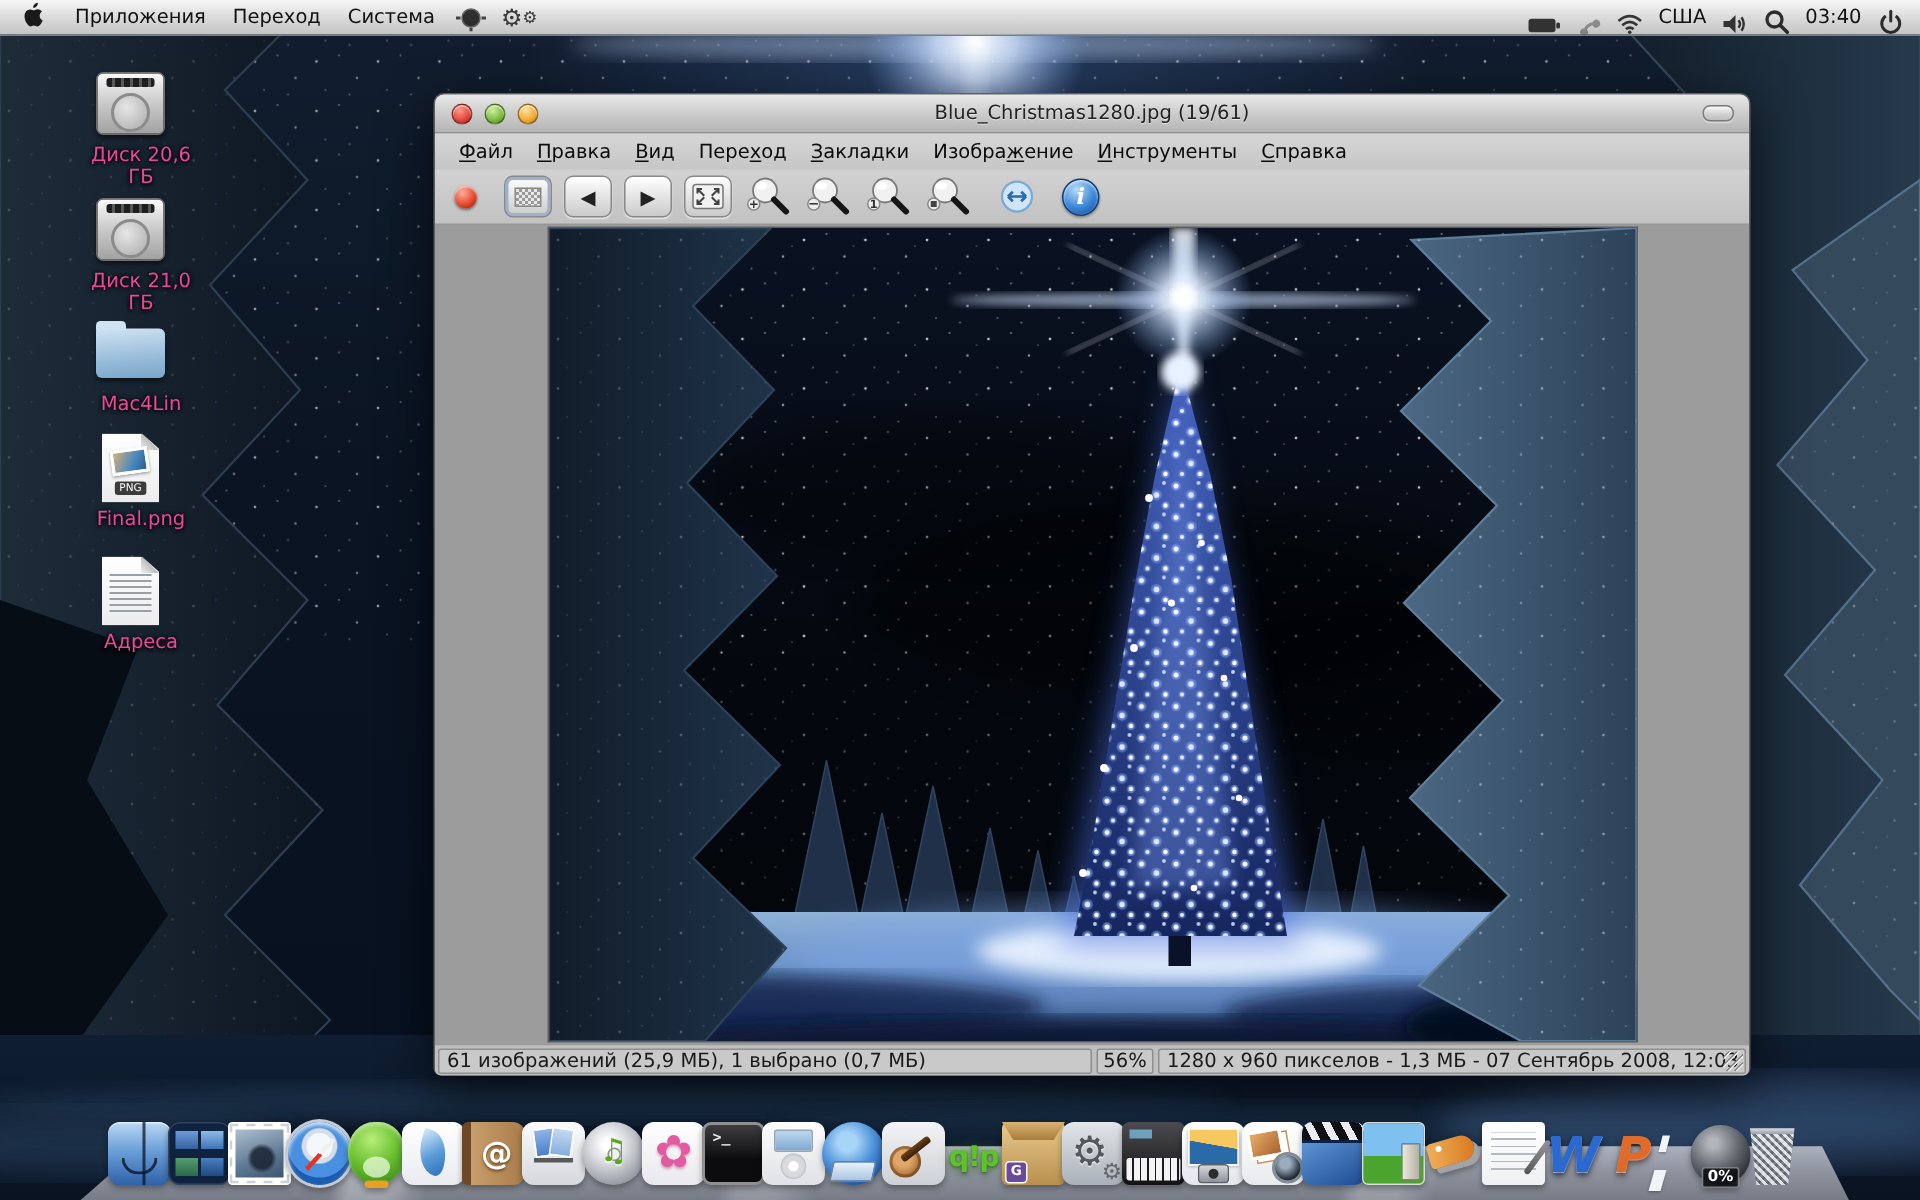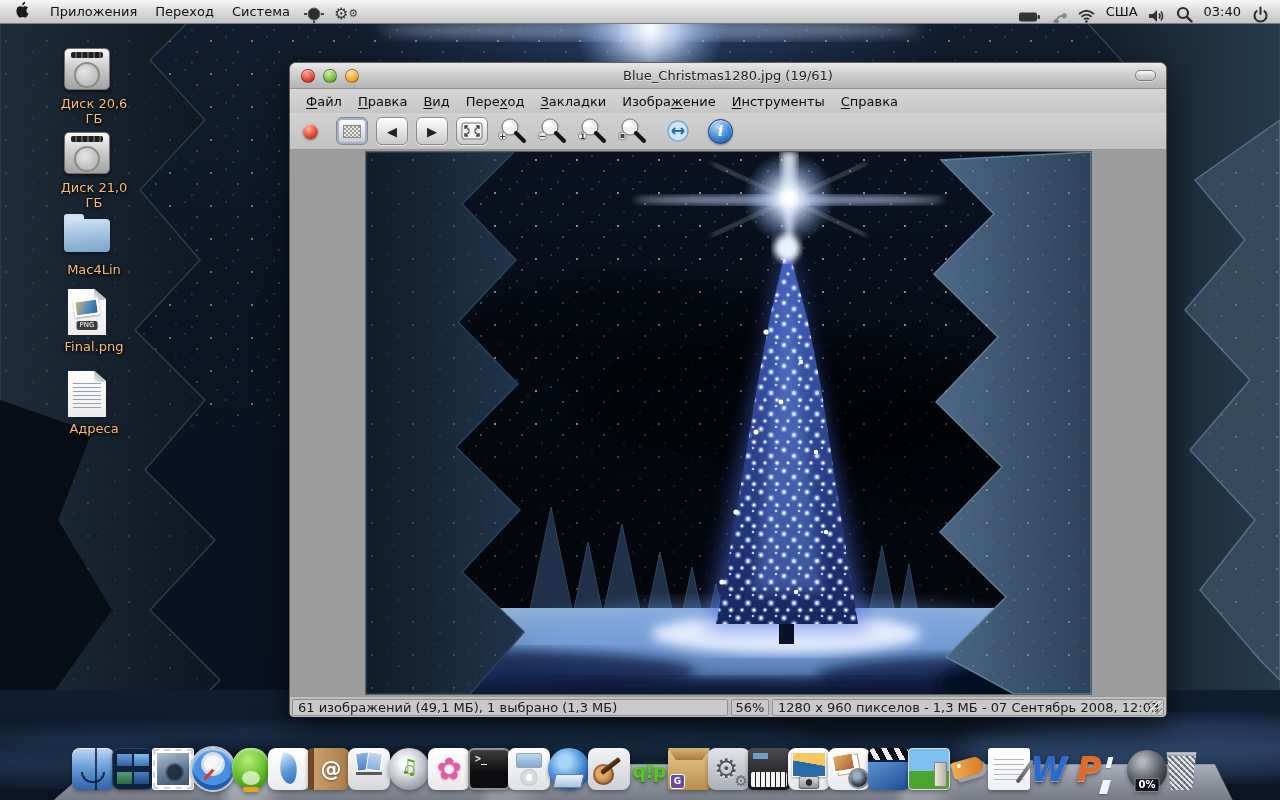--- a/index.html
+++ b/index.html
@@ -9,32 +9,32 @@
 
   
   .wallpaper { position:absolute; inset:0; z-index:0; }
   .wallpaper svg { display:block; width:1280px; height:800px; }
 
   
   .menubar { position:absolute; top:0; left:0; right:0; height:24px; z-index:50;
     background:linear-gradient(#f7f7f7,#dcdcdc 48%,#c4c4c4);
     border-bottom:1px solid #7e7e7e; display:flex; align-items:center;
     font-size:13px; color:#111; }
-  .mb-left { display:flex; align-items:flex-end; height:100%; }
+  .mb-left { display:flex; align-items:center; height:100%; }
   .mb-right { margin-left:auto; display:flex; align-items:flex-end; height:100%; padding-right:6px; }
   .mb-item { padding:0 9px; height:100%; display:flex; align-items:center; cursor:default; }
   .mb-apple { padding:0 12px 0 14px; }
   .mb-ico { padding:0 5px; display:flex; align-items:center; opacity:.9; }
   .mb-time { font-size:13px; padding:0 6px; }
   .kbd-layout { padding:0 5px; }
 
   
   .dico { position:absolute; left:39px; width:96px; text-align:center; z-index:5; cursor:default; }
   .icbox { height:46px; display:flex; align-items:center; justify-content:center; }
-  .dlabel { margin-top:4px; color:#fdba74; font-size:13px; line-height:15px;
+  .dlabel { margin-top:4px; color:#ec4899; font-size:13px; line-height:15px;
     text-shadow:0 1px 3px #000, 0 0 3px rgba(0,0,0,.9);margin-left:14px; }
   .di-disk { width:46px; height:42px; position:relative; border-radius:5px; border:1px solid #6e6e6e;
     background:linear-gradient(#fafafa,#cdcdcd 45%,#a2a2a2); box-shadow:0 2px 3px rgba(0,0,0,.5); }
   .di-disk::before { content:""; position:absolute; top:3px; left:6px; right:6px; height:6px;
     border-radius:2px; background:repeating-linear-gradient(90deg,#1e1e1e 0 4px,#585858 4px 6px); }
   .di-disk::after { content:""; position:absolute; top:13px; left:50%; transform:translateX(-50%);
     width:22px; height:22px; border-radius:50%; border:2px solid #8b8b8b;
     background:radial-gradient(circle at 38% 35%,#e6e6e6,#aaa); }
   .di-folder { width:46px; height:33px; position:relative; border-radius:2px 4px 4px 4px;
     background:linear-gradient(175deg,#cfe3f2,#8fb6d6 70%,#7aa6c8); box-shadow:0 2px 3px rgba(0,0,0,.5); }
@@ -658,21 +658,21 @@
             <ellipse cx="690" cy="532" rx="120" ry="26" fill="#050d1e" opacity=".9" filter="url(#pb6)"></ellipse>
             <path d="M690,468 l14,-6 l11,80 l-22,0 Z" fill="#140e08"></path>
             <path d="M725,0 L575,8 L628,62 L568,122 L632,185 L570,250 L636,315 L574,380 L640,445 L580,505 L648,542 L725,542 Z" fill="url(#pfgr)" stroke="#5f7e9a" stroke-width="1.5"></path>
             <path d="M725,0 L575,8 L628,62 L568,122 L632,185 L570,250 L636,315 L574,380 L640,445 L580,505 L648,542 L725,542 Z" fill="url(#pstars)" opacity=".5"></path>
           </g>
         </svg>
       </div>
     </div>
 
     <div class="statusbar">
-      <div class="sb-box sb-left">61 изображений (49,1 МБ), 1 выбрано (1,3 МБ)</div>
+      <div class="sb-box sb-left">61 изображений (25,9 МБ), 1 выбрано (0,7 МБ)</div>
       <div class="sb-box sb-zoom">56%</div>
       <div class="sb-box sb-right">
         <span>1280 x 960 пикселов - 1,3 МБ - 07 Сентябрь 2008, 12:03</span>
         <span class="grip"></span>
       </div>
     </div>
   </div>
 
   <div class="dock">
     <div class="dock-shelf"></div>

